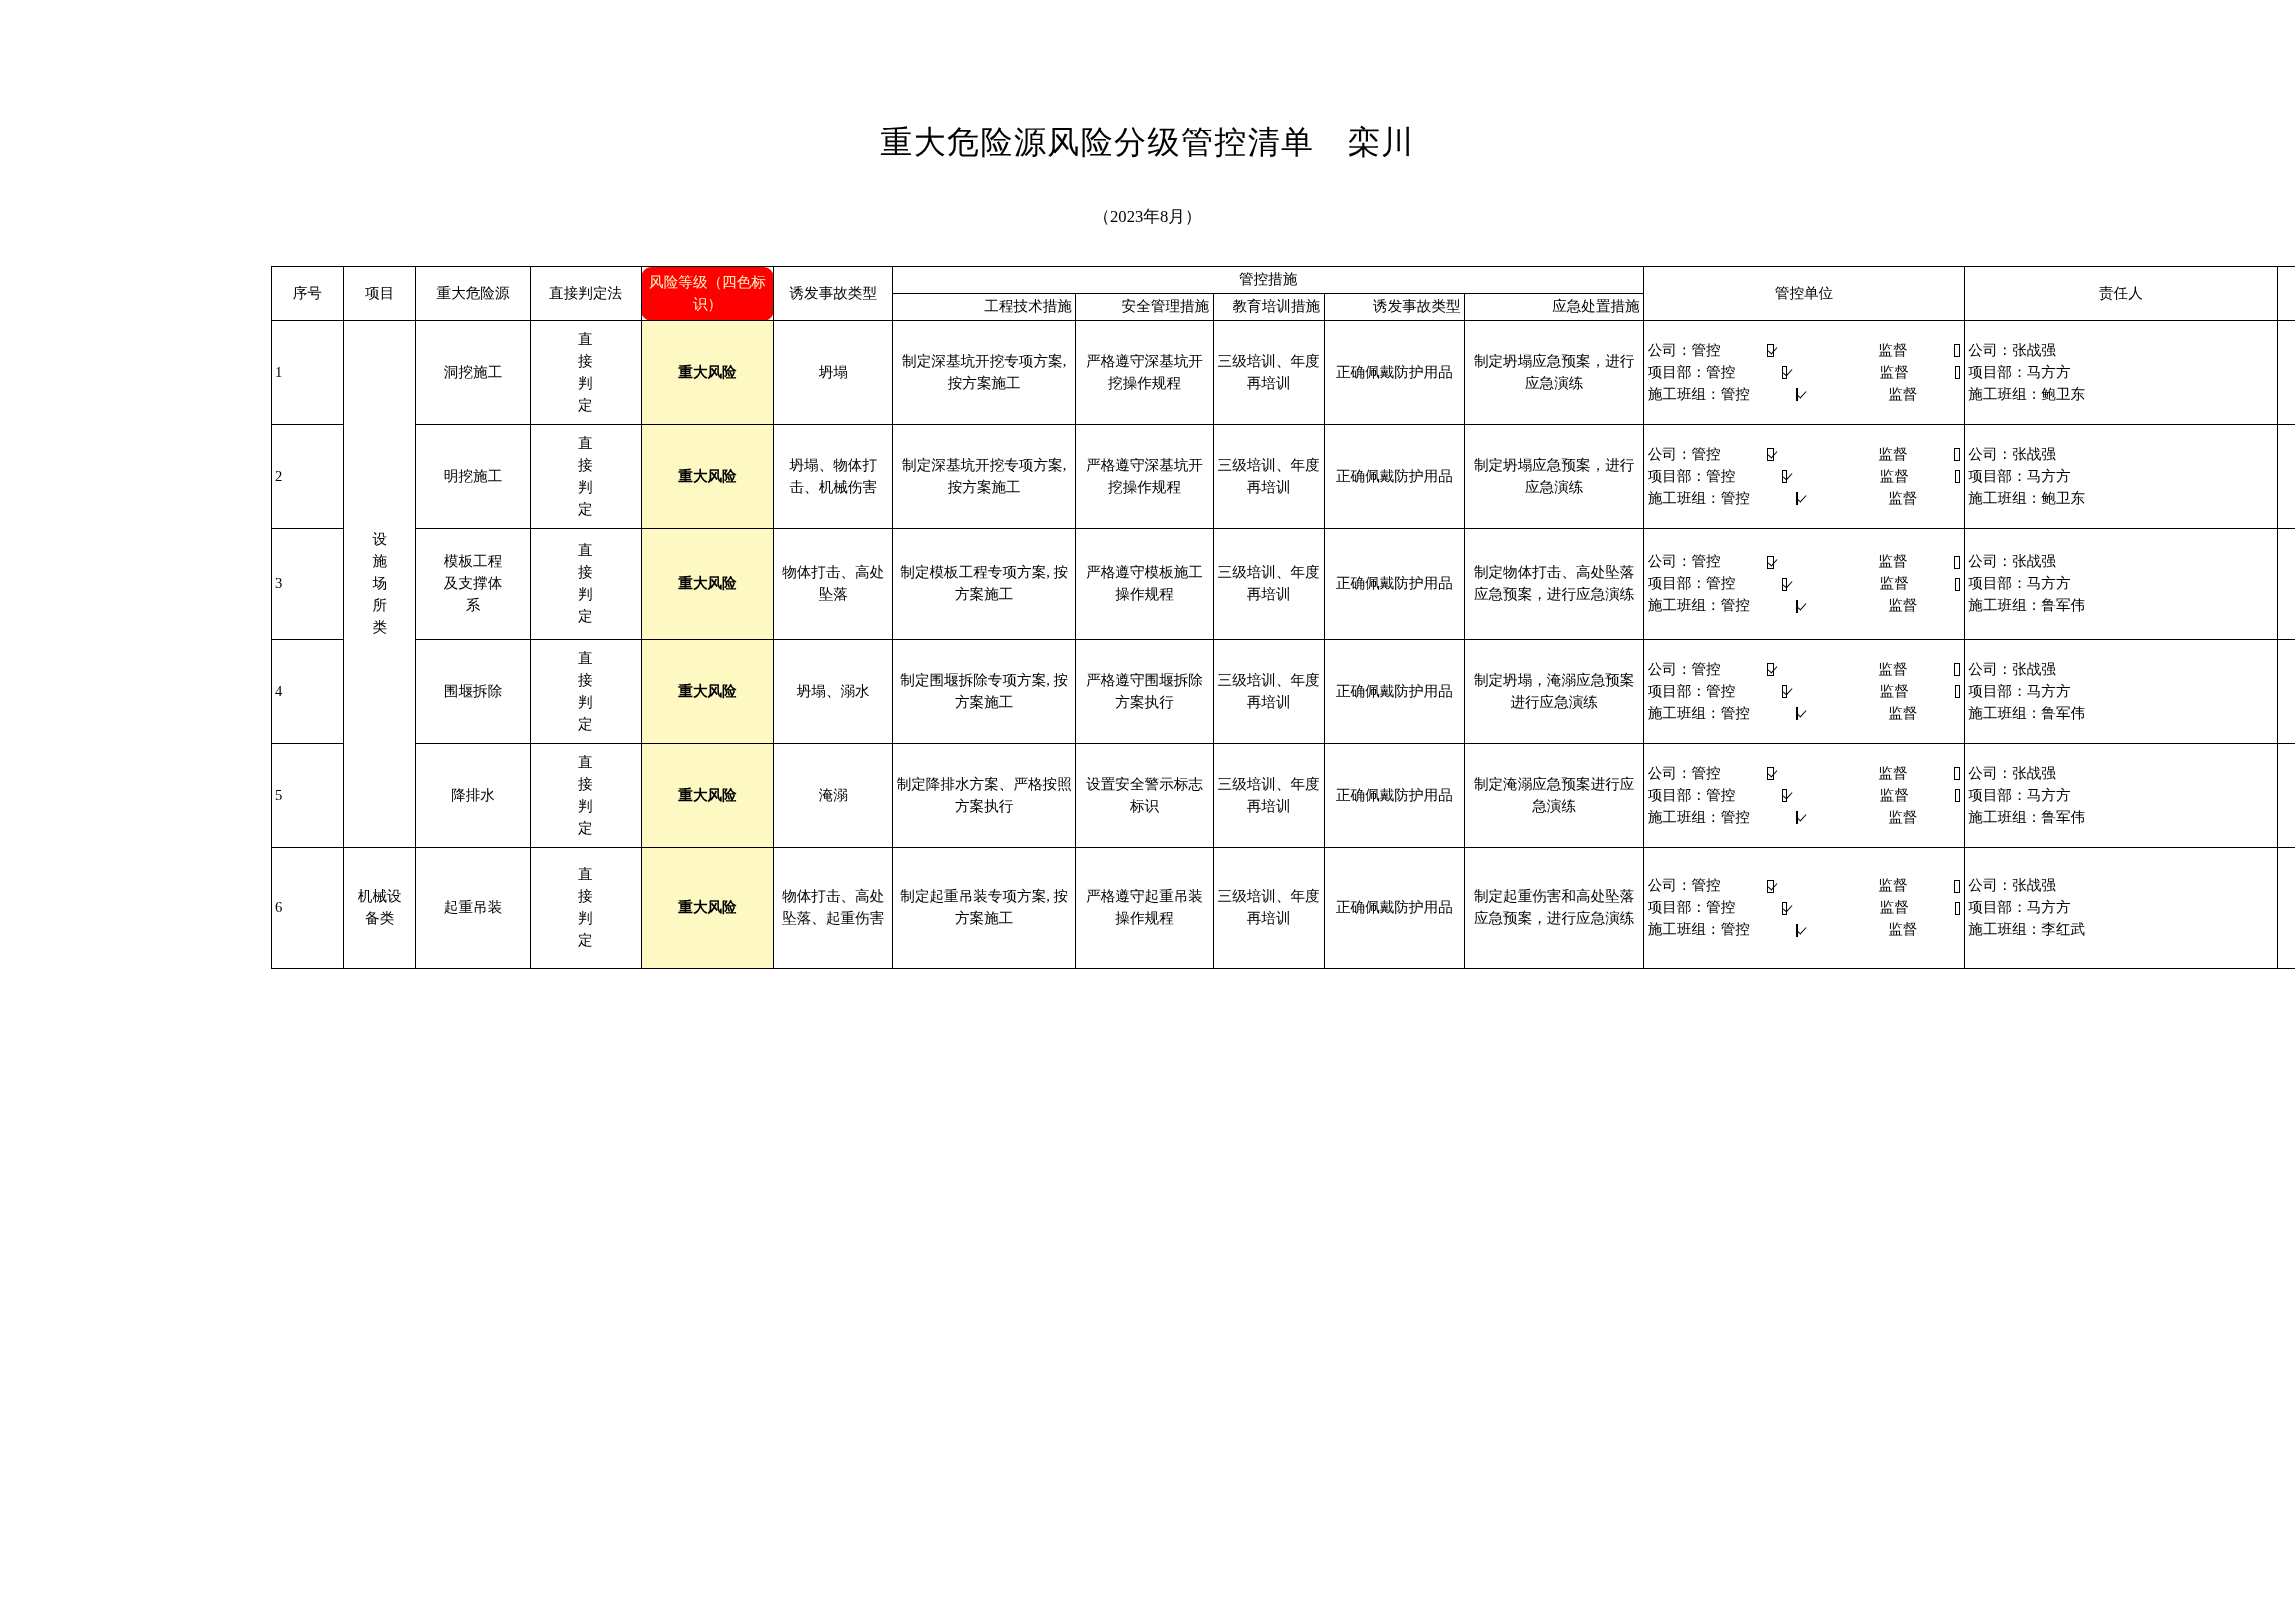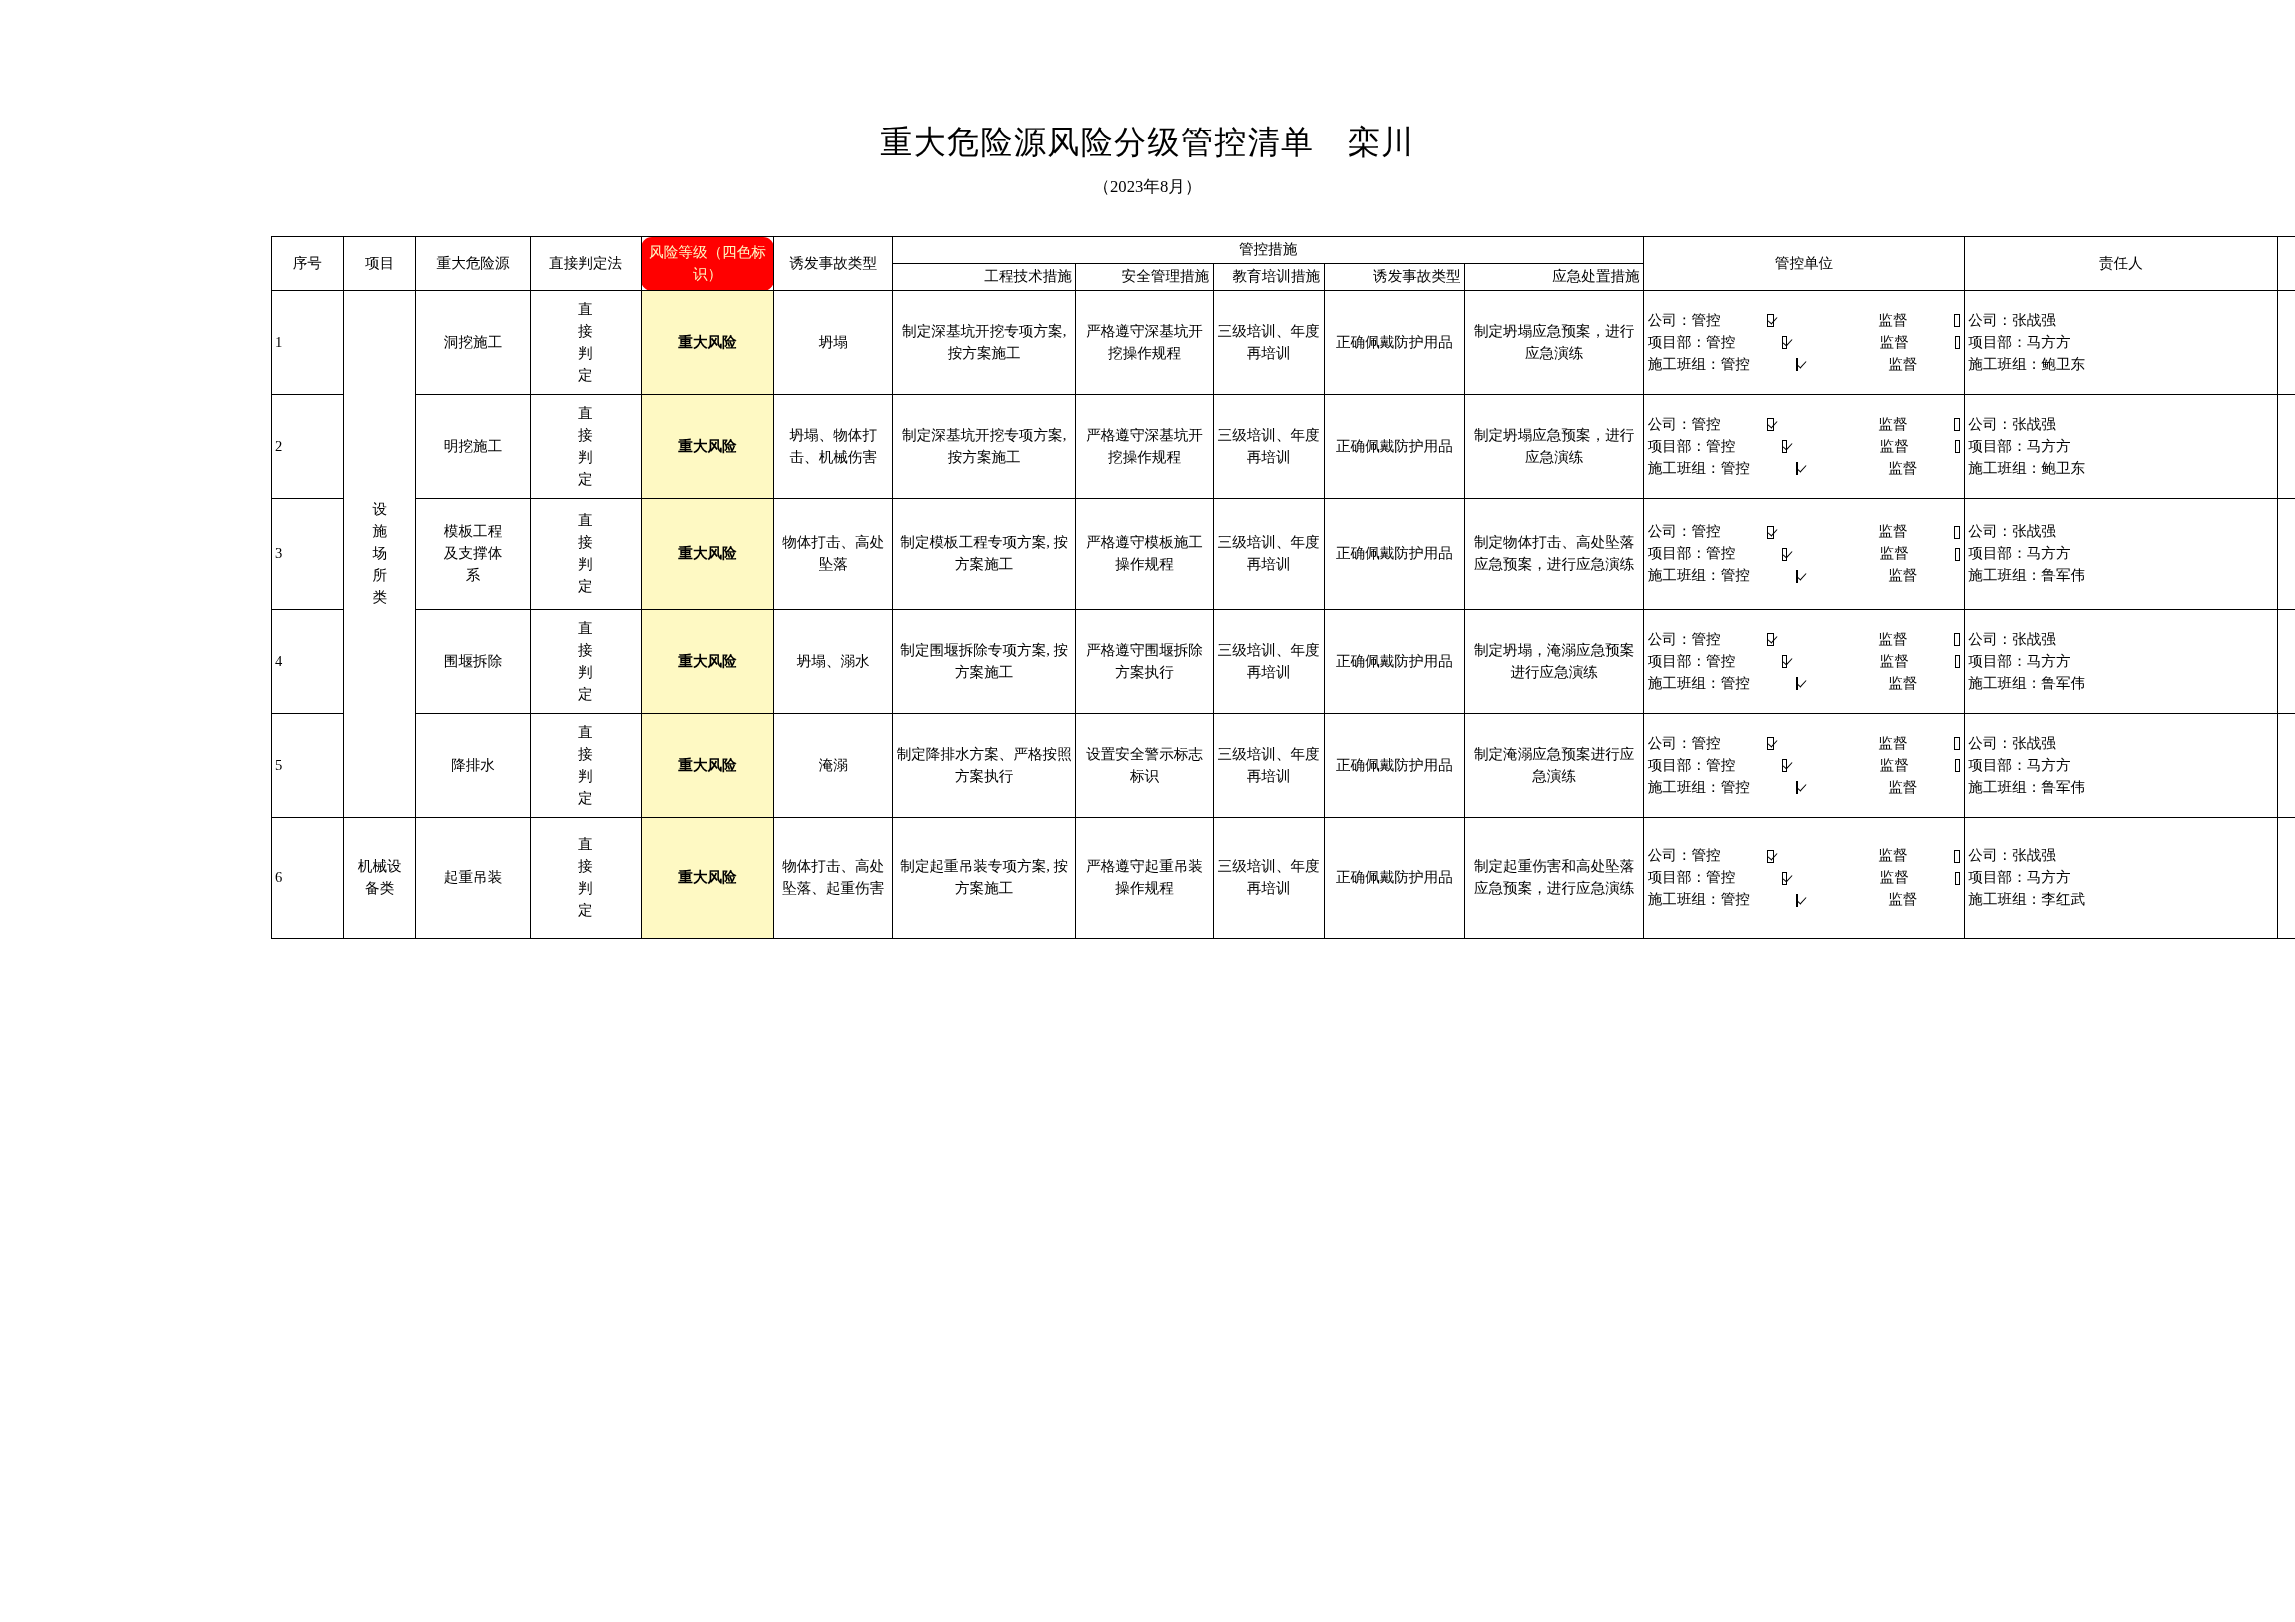--- a/index.html
+++ b/index.html
@@ -25,21 +25,21 @@
     text-align: center;
     font-size: 32px;
     font-weight: normal;
     letter-spacing: 1.4px;
     margin-top: 121px;
     font-family: "Liberation Serif", "DejaVu Serif", serif;
   }
   .doc-subtitle {
     text-align: center;
     font-size: 16.7px;
-    margin-top: 10px;
+    margin-top: 40px;
     font-family: "Liberation Serif", "DejaVu Serif", serif;
   }
   .table-wrap {
     margin: 0 auto;
     margin-top: 38px;
     width: 1754px;
   }
   table.main {
     border-collapse: collapse;
     width: 2103px;

